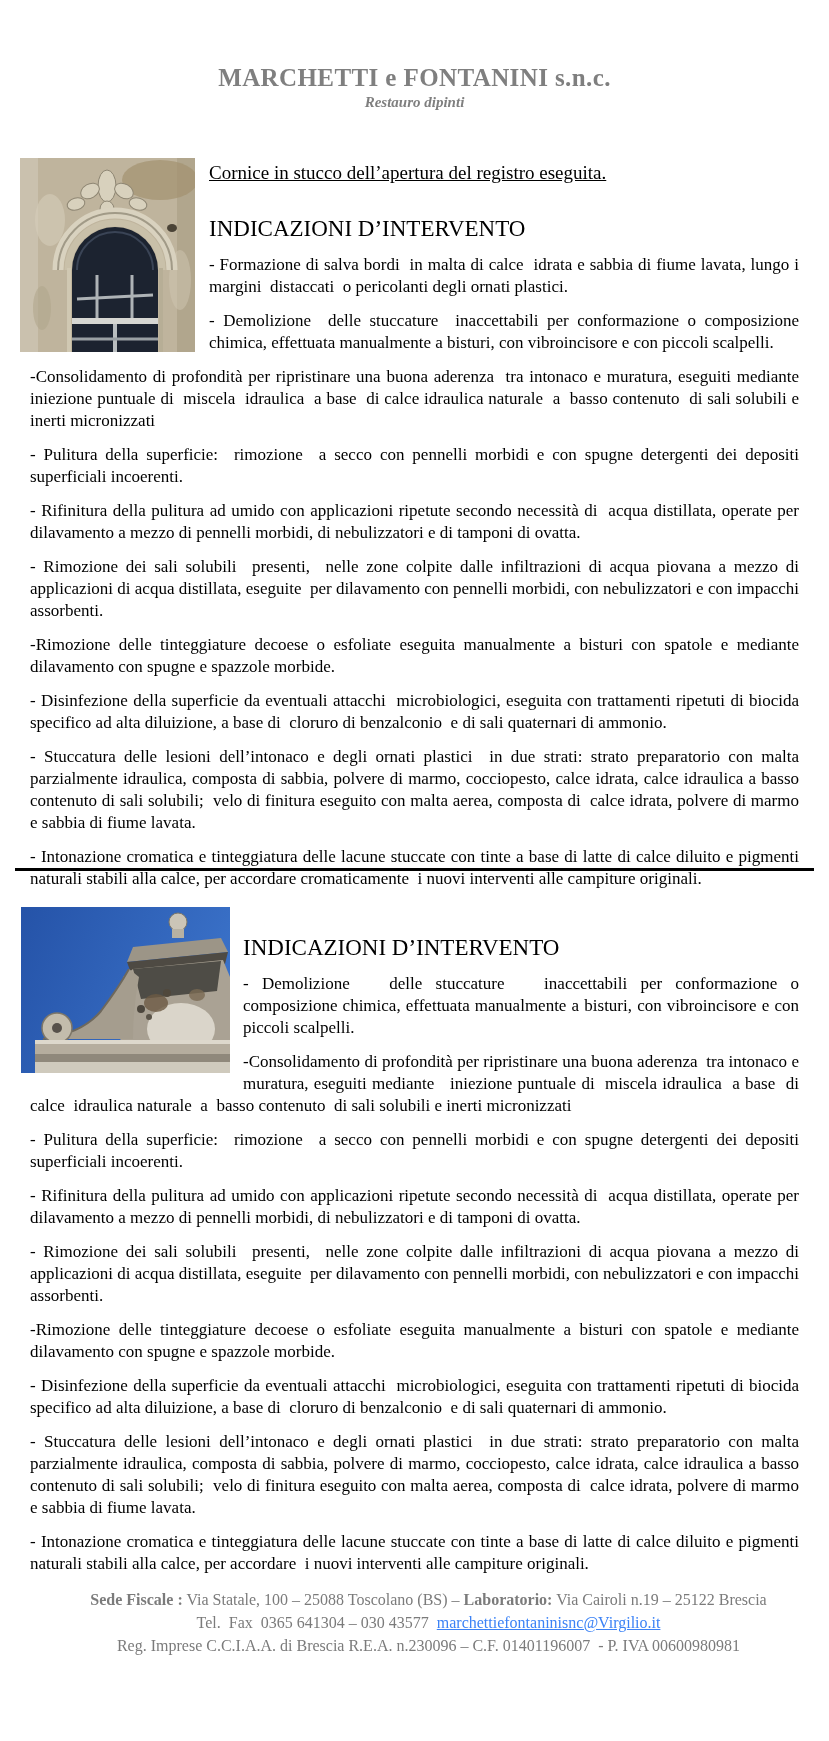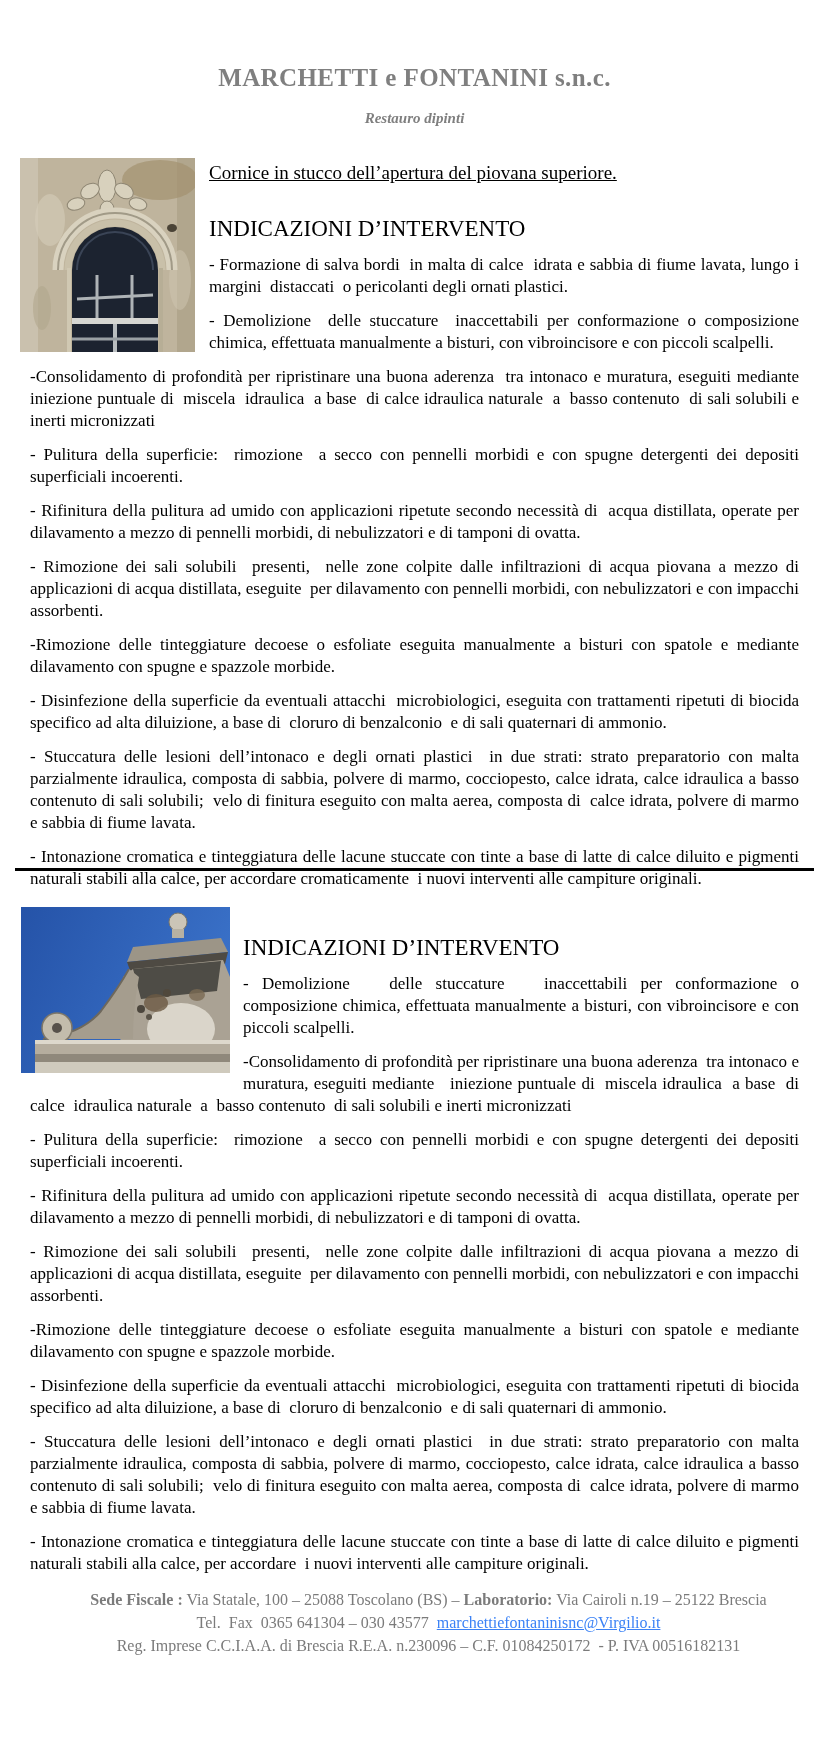--- a/index.html
+++ b/index.html
@@ -6,21 +6,21 @@
   html,body { margin:0; padding:0; background:#ffffff; }
   .page {
     position:relative; width:829px; height:1741px; margin:0 auto;
     background:#ffffff; overflow:hidden; color:#000000;
     font-family:"Liberation Serif","DejaVu Serif",serif;
   }
   
   header { position:absolute; top:64px; left:0; right:0; text-align:center; color:#7f7f7f; }
   .company  { font-size:25px; font-weight:bold; letter-spacing:0.4px; }
   .subtitle { font-size:15px; font-weight:bold; margin-top:3px; }
-  .tagline  { font-size:15px; font-weight:bold; font-style:italic; margin-top:18px; }
+  .tagline  { font-size:15px; font-weight:bold; font-style:italic; margin-top:2px; }
   
   .sec  { position:absolute; left:18px; width:793px; }
   .sec1 { top:158px; }
   .sec2 { top:903px; }
   .photo { float:left; }
   .photo1 { width:175px; height:194px; margin:0 14px 6px 2px; }
   .photo2 { width:209px; height:166px; margin:4px 13px 6px 3px; }
   .photo svg { display:block; }
   .sec-title   { font-size:19px; font-weight:normal; text-decoration:underline; margin:4px 0 0 0; }
   .sec-heading { font-size:23px; font-weight:normal; margin:32px 0 2px 0; }
@@ -73,21 +73,21 @@
         <g stroke="#aeb3b6" stroke-width="3">
           <line x1="57" y1="141" x2="133" y2="137"></line>
           <line x1="77" y1="117" x2="77" y2="160"></line>
           <line x1="112" y1="117" x2="112" y2="160"></line>
         </g>
         <rect x="52" y="160" width="86" height="6" fill="#d6d6d2"></rect>
         <line x1="95" y1="166" x2="95" y2="194" stroke="#b9bdbf" stroke-width="4"></line>
         <line x1="52" y1="181" x2="138" y2="181" stroke="#9aa0a4" stroke-width="3"></line>
       </svg>
     </div>
-    <h2 class="sec-title">Cornice in stucco dell’apertura del piovana superiore.</h2>
+    <h2 class="sec-title">Cornice in stucco dell’apertura del registro eseguita.</h2>
     <h3 class="sec-heading">INDICAZIONI D’INTERVENTO</h3>
     <div class="paras">
         <p class="para">- Formazione di salva bordi  in malta di calce  idrata e sabbia di fiume lavata, lungo i  margini  distaccati  o pericolanti degli ornati plastici.</p>
         <p class="para">- Demolizione  delle stuccature  inaccettabili per conformazione o composizione chimica, effettuata manualmente a bisturi, con vibroincisore e con piccoli scalpelli.</p>
         <p class="para">-Consolidamento di profondità per ripristinare una buona aderenza  tra intonaco e muratura, eseguiti mediante   iniezione puntuale di  miscela  idraulica  a base  di calce idraulica naturale  a  basso contenuto  di sali solubili e inerti micronizzati</p>
         <p class="para">- Pulitura della superficie:  rimozione  a secco con pennelli morbidi e con spugne detergenti dei depositi superficiali incoerenti.</p>
         <p class="para">- Rifinitura della pulitura ad umido con applicazioni ripetute secondo necessità di  acqua distillata, operate per dilavamento a mezzo di pennelli morbidi, di nebulizzatori e di tamponi di ovatta.</p>
         <p class="para">- Rimozione dei sali solubili  presenti,  nelle zone colpite dalle infiltrazioni di acqua piovana a mezzo di applicazioni di acqua distillata, eseguite  per dilavamento con pennelli morbidi, con nebulizzatori e con impacchi assorbenti.</p>
         <p class="para">-Rimozione delle tinteggiature decoese o esfoliate eseguita manualmente a bisturi con spatole e mediante dilavamento con spugne e spazzole morbide.</p>
         <p class="para">- Disinfezione della superficie da eventuali attacchi  microbiologici, eseguita con trattamenti ripetuti di biocida specifico ad alta diluizione, a base di  cloruro di benzalconio  e di sali quaternari di ammonio.</p>
@@ -140,16 +140,16 @@
         <p class="para">-Rimozione delle tinteggiature decoese o esfoliate eseguita manualmente a bisturi con spatole e mediante dilavamento con spugne e spazzole morbide.</p>
         <p class="para">- Disinfezione della superficie da eventuali attacchi  microbiologici, eseguita con trattamenti ripetuti di biocida specifico ad alta diluizione, a base di  cloruro di benzalconio  e di sali quaternari di ammonio.</p>
         <p class="para">- Stuccatura delle lesioni dell’intonaco e degli ornati plastici  in due strati: strato preparatorio con malta parzialmente idraulica, composta di sabbia, polvere di marmo, cocciopesto, calce idrata, calce idraulica a basso contenuto di sali solubili;  velo di finitura eseguito con malta aerea, composta di  calce idrata, polvere di marmo e sabbia di fiume lavata.</p>
         <p class="para">- Intonazione cromatica e tinteggiatura delle lacune stuccate con tinte a base di latte di calce diluito e pigmenti naturali stabili alla calce, per accordare  i nuovi interventi alle campiture originali.</p>
       </div>
   </section>
 
   <footer>
     <div class="f-line"><span class="b">Sede Fiscale :</span><span> Via Statale, 100 – 25088 Toscolano (BS) – </span><span class="b">Laboratorio:</span><span> Via Cairoli n.19 – 25122 Brescia</span></div>
     <div class="f-line"><span>Tel.  Fax  0365 641304 – 030 43577  </span><a class="email">marchettiefontaninisnc@Virgilio.it</a></div>
-    <div class="f-line">Reg. Imprese C.C.I.A.A. di Brescia R.E.A. n.230096 – C.F. 01084250172  - P. IVA 00516182131</div>
+    <div class="f-line">Reg. Imprese C.C.I.A.A. di Brescia R.E.A. n.230096 – C.F. 01401196007  - P. IVA 00600980981</div>
   </footer>
 
 </div>
 
 </body></html>

